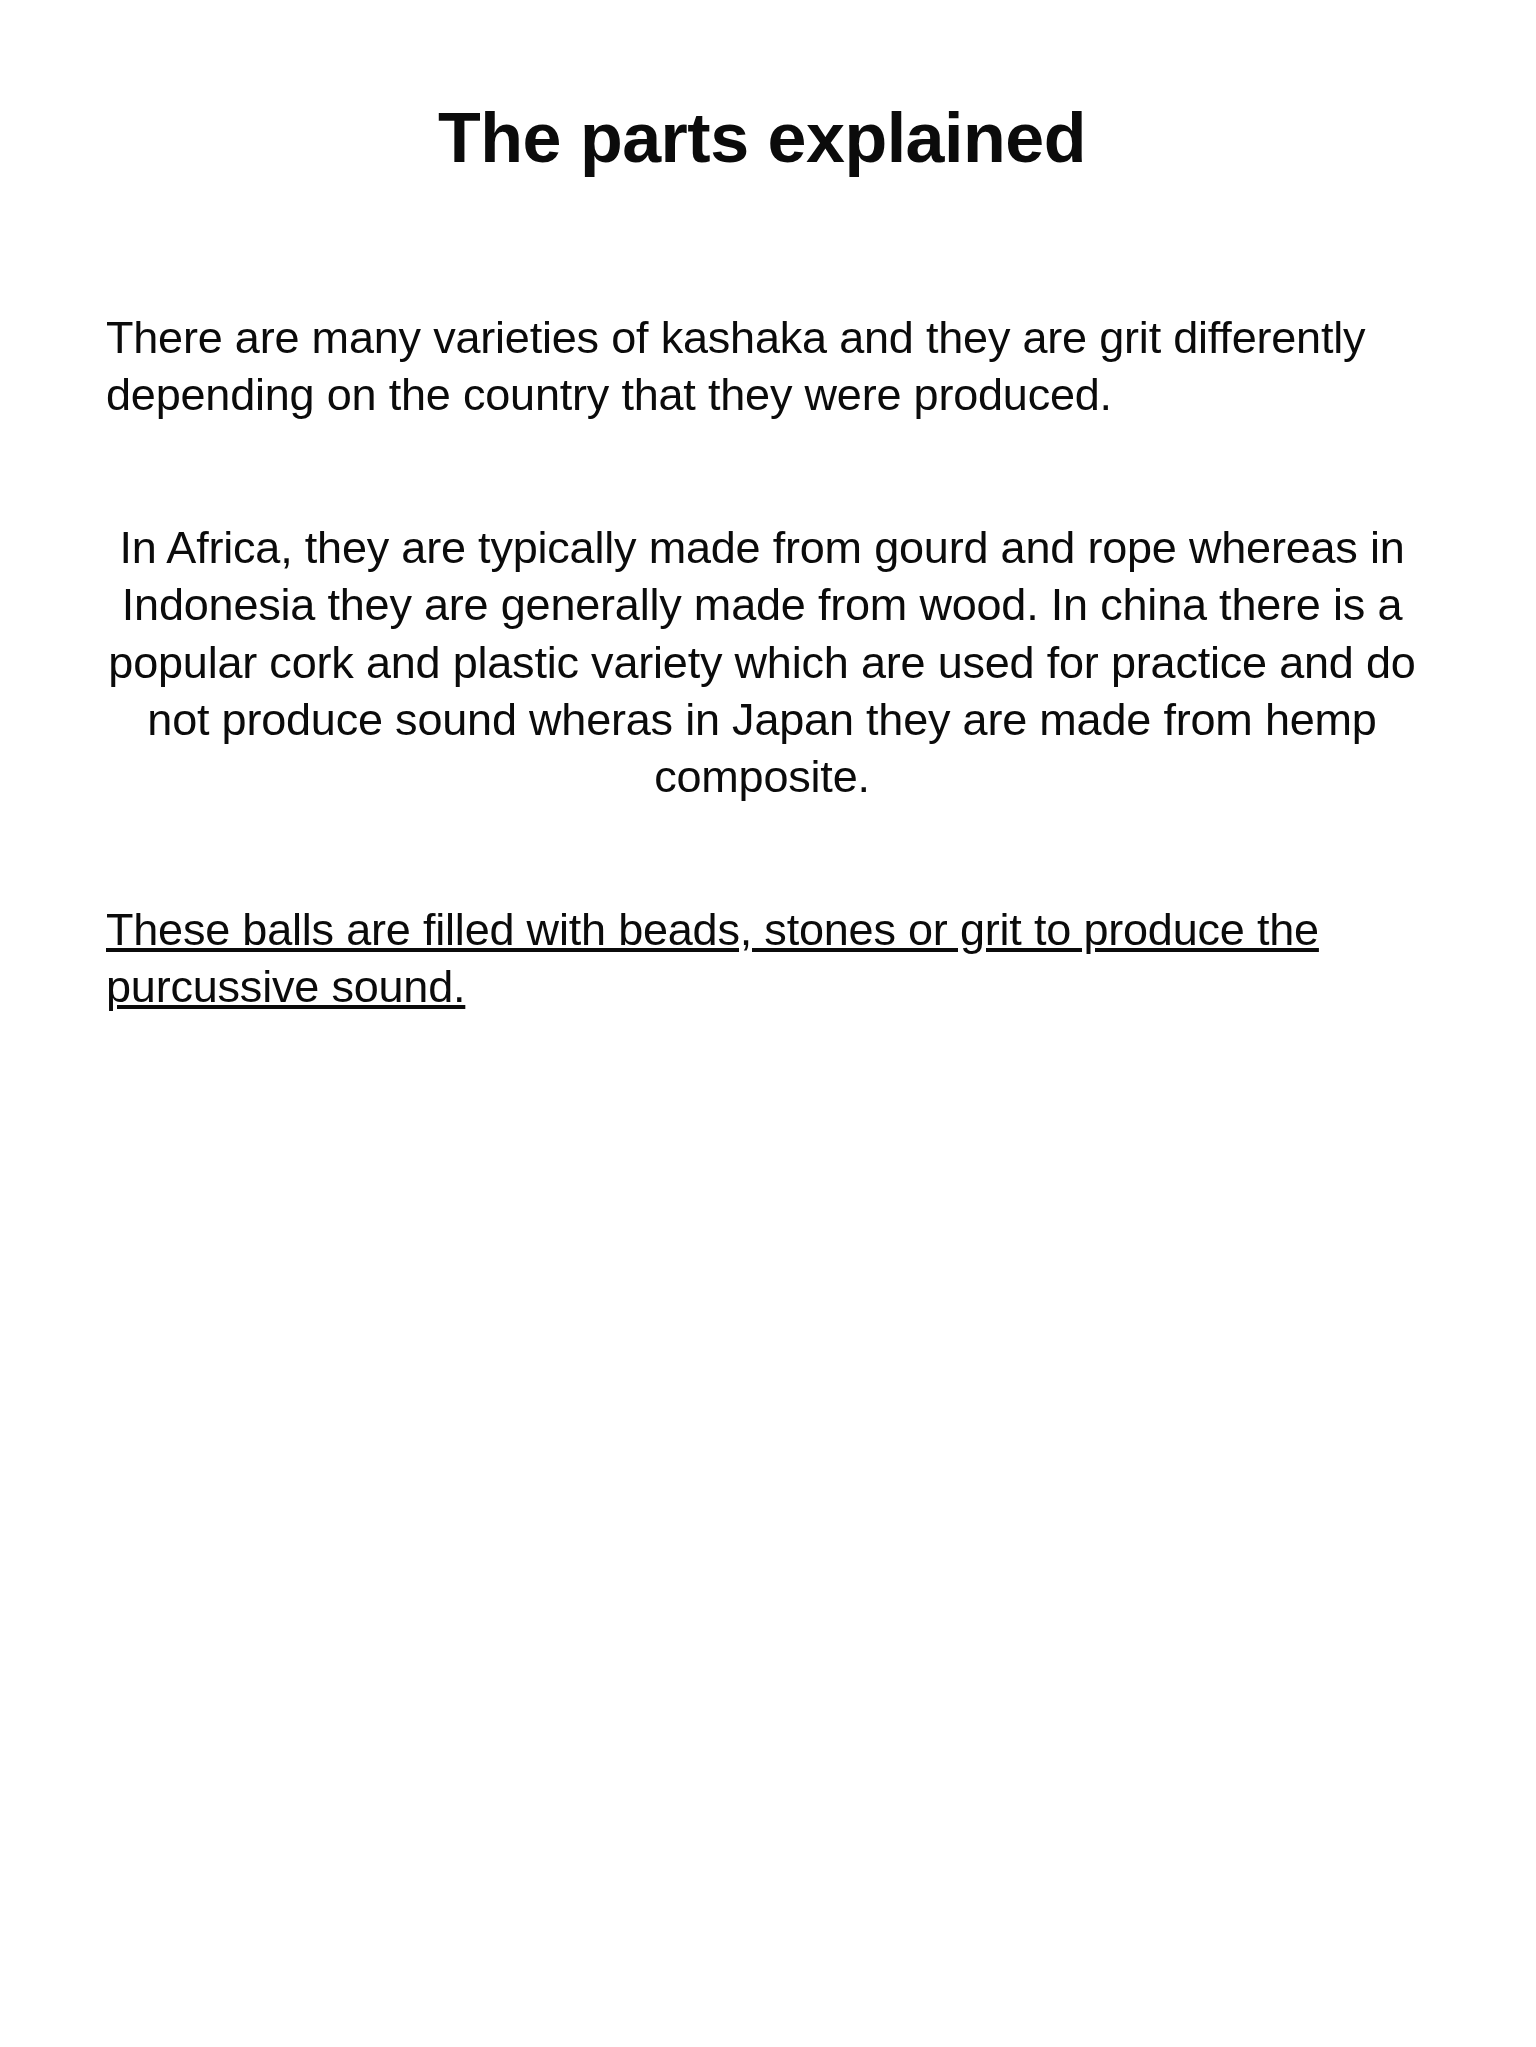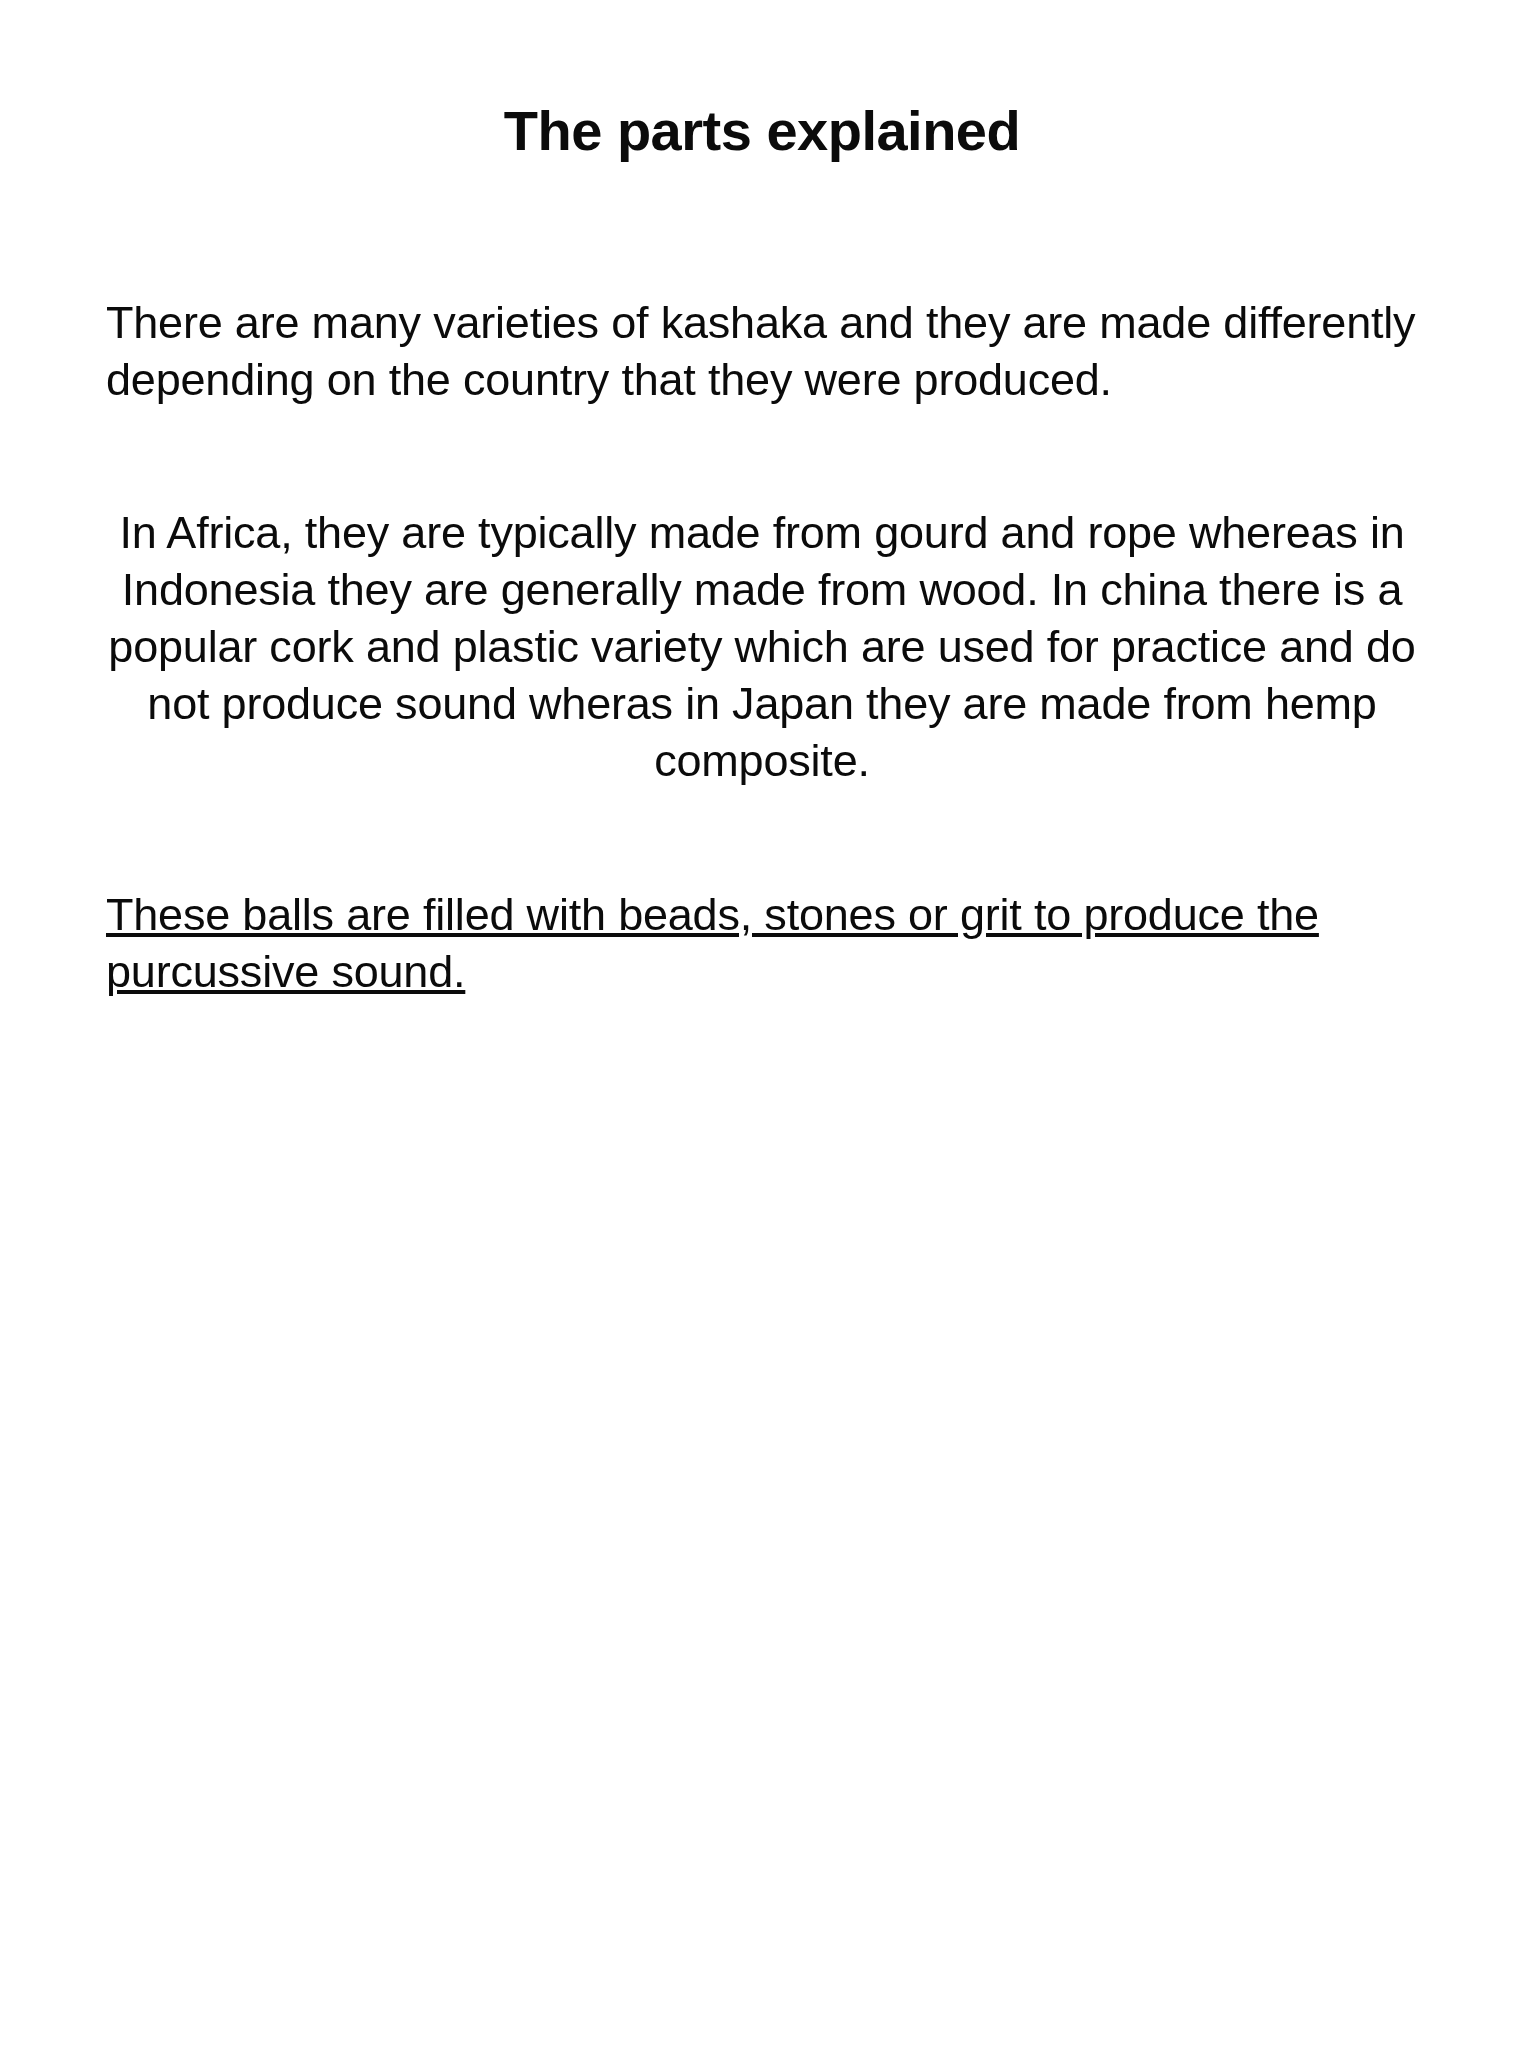--- a/index.html
+++ b/index.html
@@ -15,21 +15,21 @@
     -webkit-font-smoothing: antialiased;
   }
   .page {
     width: 1536px;
     min-height: 2047px;
     box-sizing: border-box;
     padding: 100px 118px 60px 106px;
     background: #ffffff;
   }
   .doc-title {
-    font-size: 56px;
+    font-size: 70px;
     font-weight: bold;
     text-align: center;
     letter-spacing: -0.5px;
     margin: 0 0 132px 0;
     line-height: 1.1;
   }
   .body-copy p {
     font-size: 45px;
     line-height: 1.27;
     margin: 0 0 96px 0;
@@ -46,18 +46,18 @@
   .p-4 { max-width: 1320px; }
 </style>
 </head>
 <body>
 
 <div class="page">
 
   <h1 class="doc-title">The parts explained</h1>
 
   <div class="body-copy">
-    <p class="p-1">There are many varieties of kashaka and they are made differently depending on the country that they were produced.</p>
+    <p class="p-1">There are many varieties of kashaka and they are grit differently depending on the country that they were produced.</p>
     <p class="p-2">In Africa, they are typically made from gourd and rope whereas in Indonesia they are generally made from wood. In china there is a popular cork and plastic variety which are used for practice and do not produce sound wheras in Japan they are made from hemp composite.</p>
     <p class="p-4">These balls are filled with beads, stones or grit to produce the purcussive sound.</p>
   </div>
 
 </div>
 
 </body></html>

